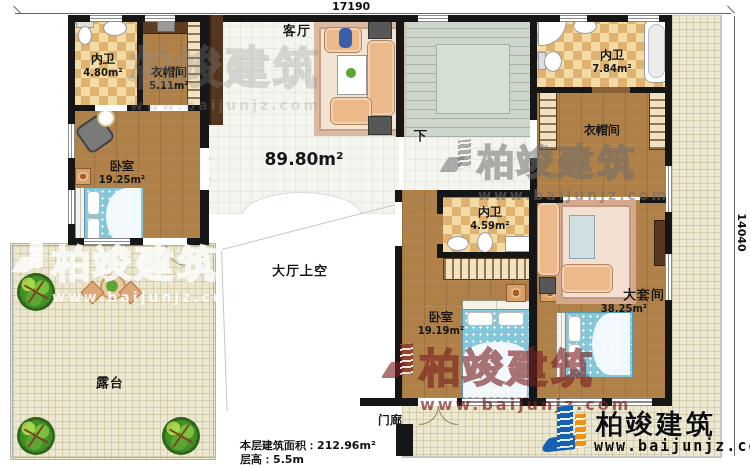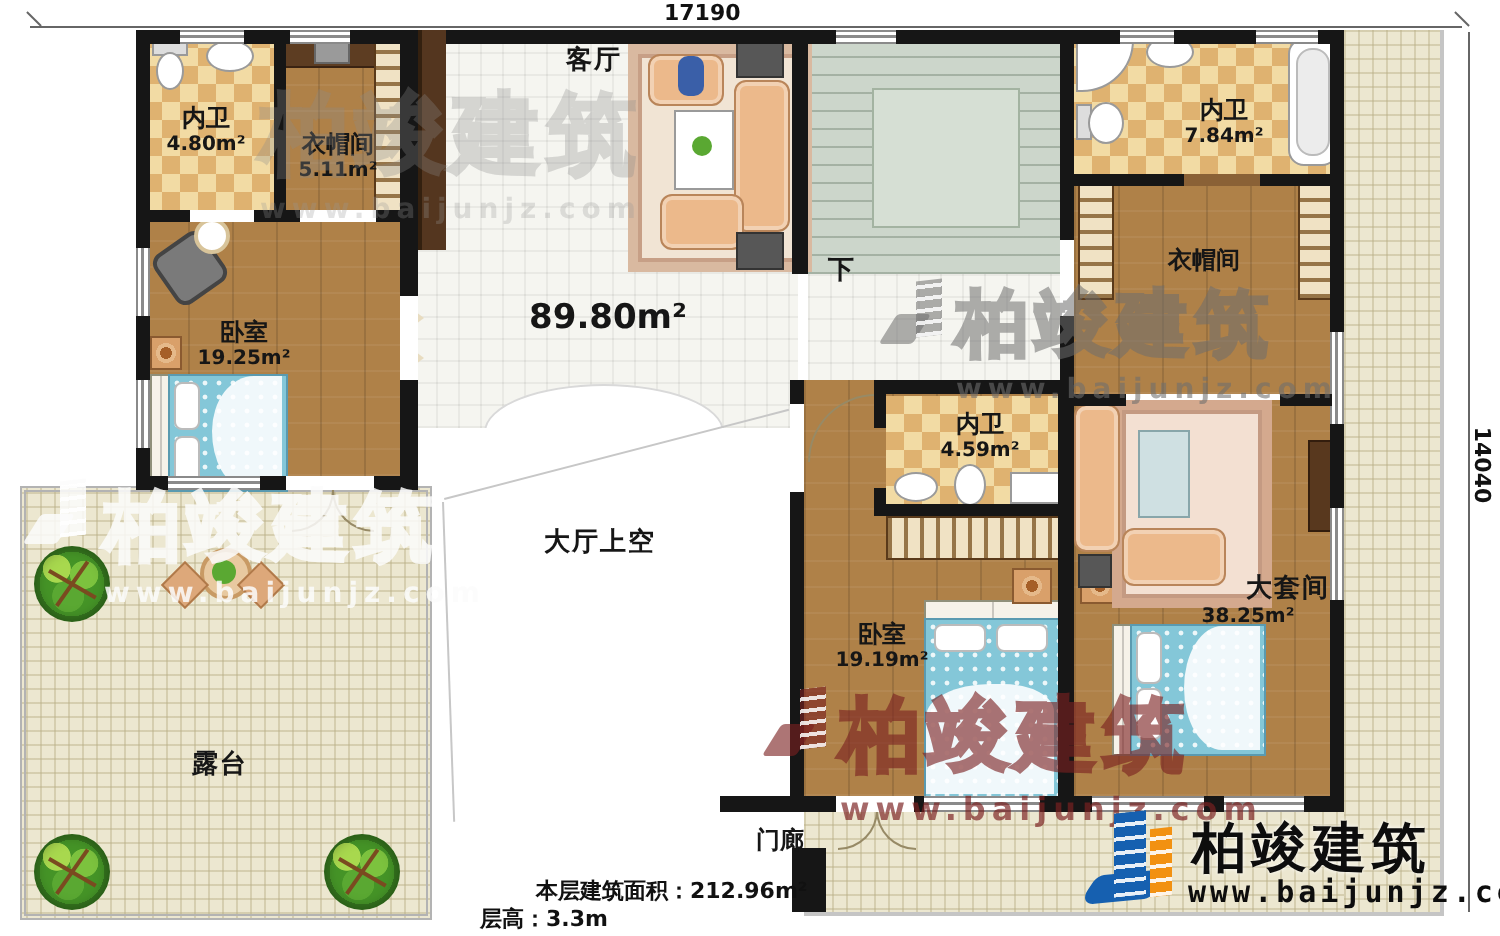--- a/index.html
+++ b/index.html
@@ -275,22 +275,22 @@
   </div>
   <div class="wm" style="left:420px;top:340px;color:rgba(122,32,32,.62);">
     <div class="wm-ic" style="left:-34px;top:4px;width:28px;height:34px;">
         <div class="a"></div>
         <div class="b"></div>
       </div>
     <div class="wm-name" style="font-size:40px;-webkit-text-stroke:2px rgba(122,32,32,.62);">柏竣建筑</div>
     <div class="wm-url" style="color:rgba(122,32,32,.68);font-size:16px;">www.baijunjz.com</div>
   </div>
 
-  <div class="abs ttl-sub" style="left:240px;top:438px;margin-left:28px;">本层建筑面积：212.96m²</div>
-  <div class="abs ttl-sub" style="left:240px;top:452px;">层高：3.3m</div>
+  <div class="abs ttl-sub" style="left:240px;top:438px;">本层建筑面积：212.96m²</div>
+  <div class="abs ttl-sub" style="left:240px;top:452px;">层高：5.5m</div>
 
   <div class="abs" style="left:545px;top:404px;width:46px;height:50px;">
     <div class="abs" style="left:0px;top:32px;width:34px;height:15px;background:#1660b0;transform:skewX(-38deg) rotate(-6deg);border-radius:3px 1px 3px 8px;"></div>
     <div class="abs" style="left:12px;top:2px;width:16px;height:42px;background:#1660b0;transform:skewY(-6deg);background-image:repeating-linear-gradient(0deg,rgba(255,255,255,.9) 0 2px,transparent 2px 7px);"></div>
     <div class="abs" style="left:30px;top:10px;width:11px;height:34px;background:#f29111;transform:skewY(-6deg);background-image:repeating-linear-gradient(0deg,rgba(255,255,255,.9) 0 2px,transparent 2px 7px);"></div>
   </div>
   <div class="abs logo-name" style="left:596px;top:406px;">柏竣建筑</div>
   <div class="abs logo-url" style="left:594px;top:437px;">www.baijunjz.com</div>
 
 </div>

